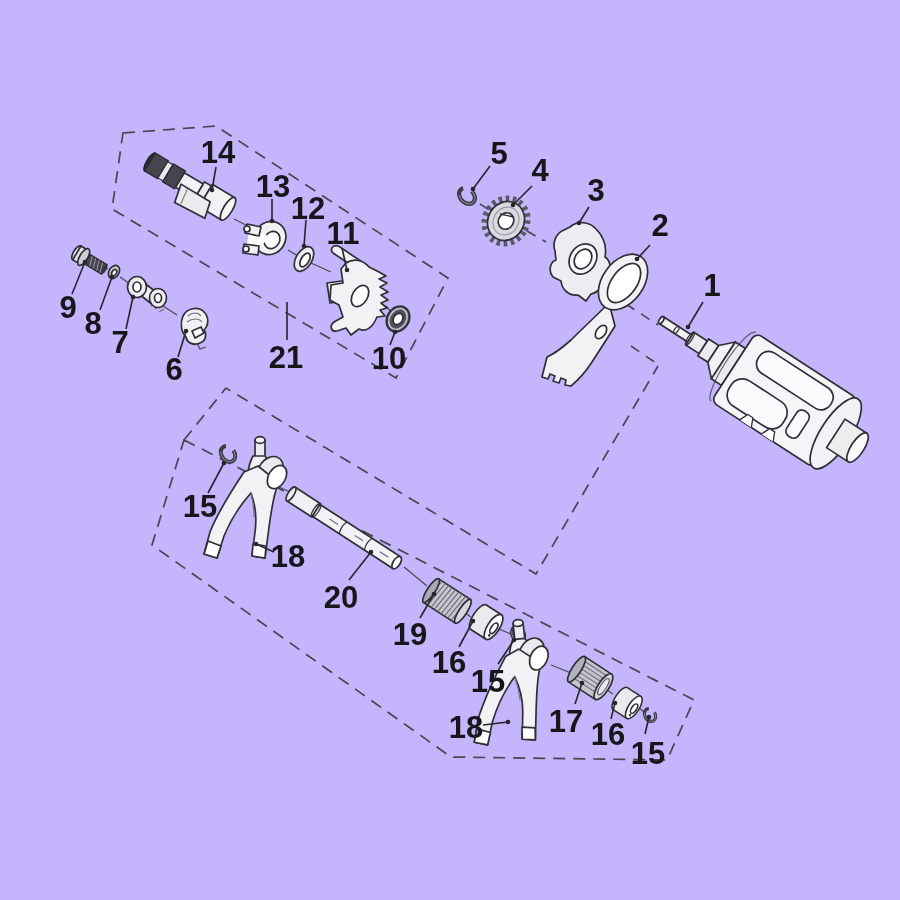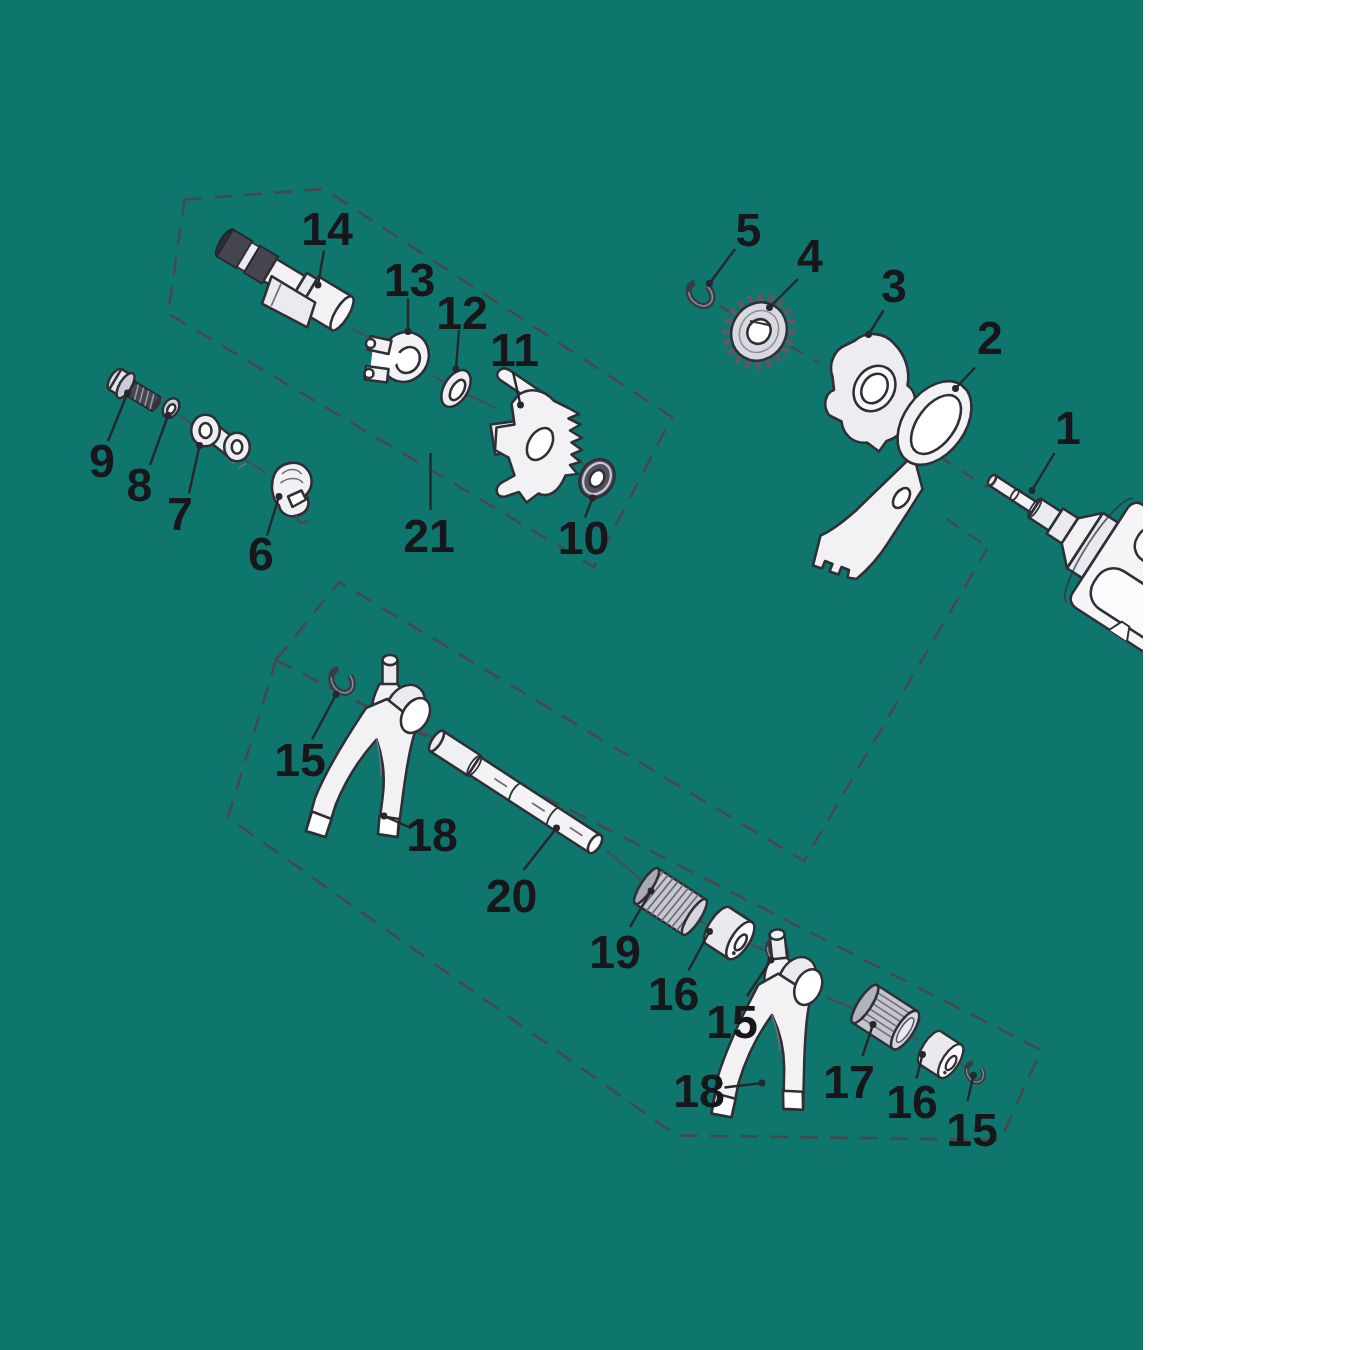--- a/index.html
+++ b/index.html
@@ -1,16 +1,16 @@
 <!DOCTYPE html>
 <html><head>
 <meta charset="utf-8">
 <style>
   html,body{margin:0;padding:0;background:#fff;}
-  .stage{position:relative;width:762px;height:900px;background:#0f766e;overflow:hidden;}
+  .stage{position:relative;width:900px;height:900px;background:#c4b5fd;overflow:hidden;}
   svg{display:block;}
   text.callout{font:700 31px "Liberation Sans", sans-serif;fill:#17171b;text-anchor:middle;}
   .ol{fill:none;stroke:#47474f;stroke-width:1.7;stroke-dasharray:12 8;}
   .axd{fill:none;stroke:#47474f;stroke-width:1.6;stroke-dasharray:10 8;}
   .axs{fill:none;stroke:#4a4a54;stroke-width:1.3;}
   .ld{fill:none;stroke:#26262c;stroke-width:1.6;}
   .p{stroke:#2f2f36;stroke-width:1.7;stroke-linejoin:round;}
   .lt{fill:#f2f2f5;}
   .lt2{fill:#eaeaef;}
   .md{fill:#c8c8d1;}

